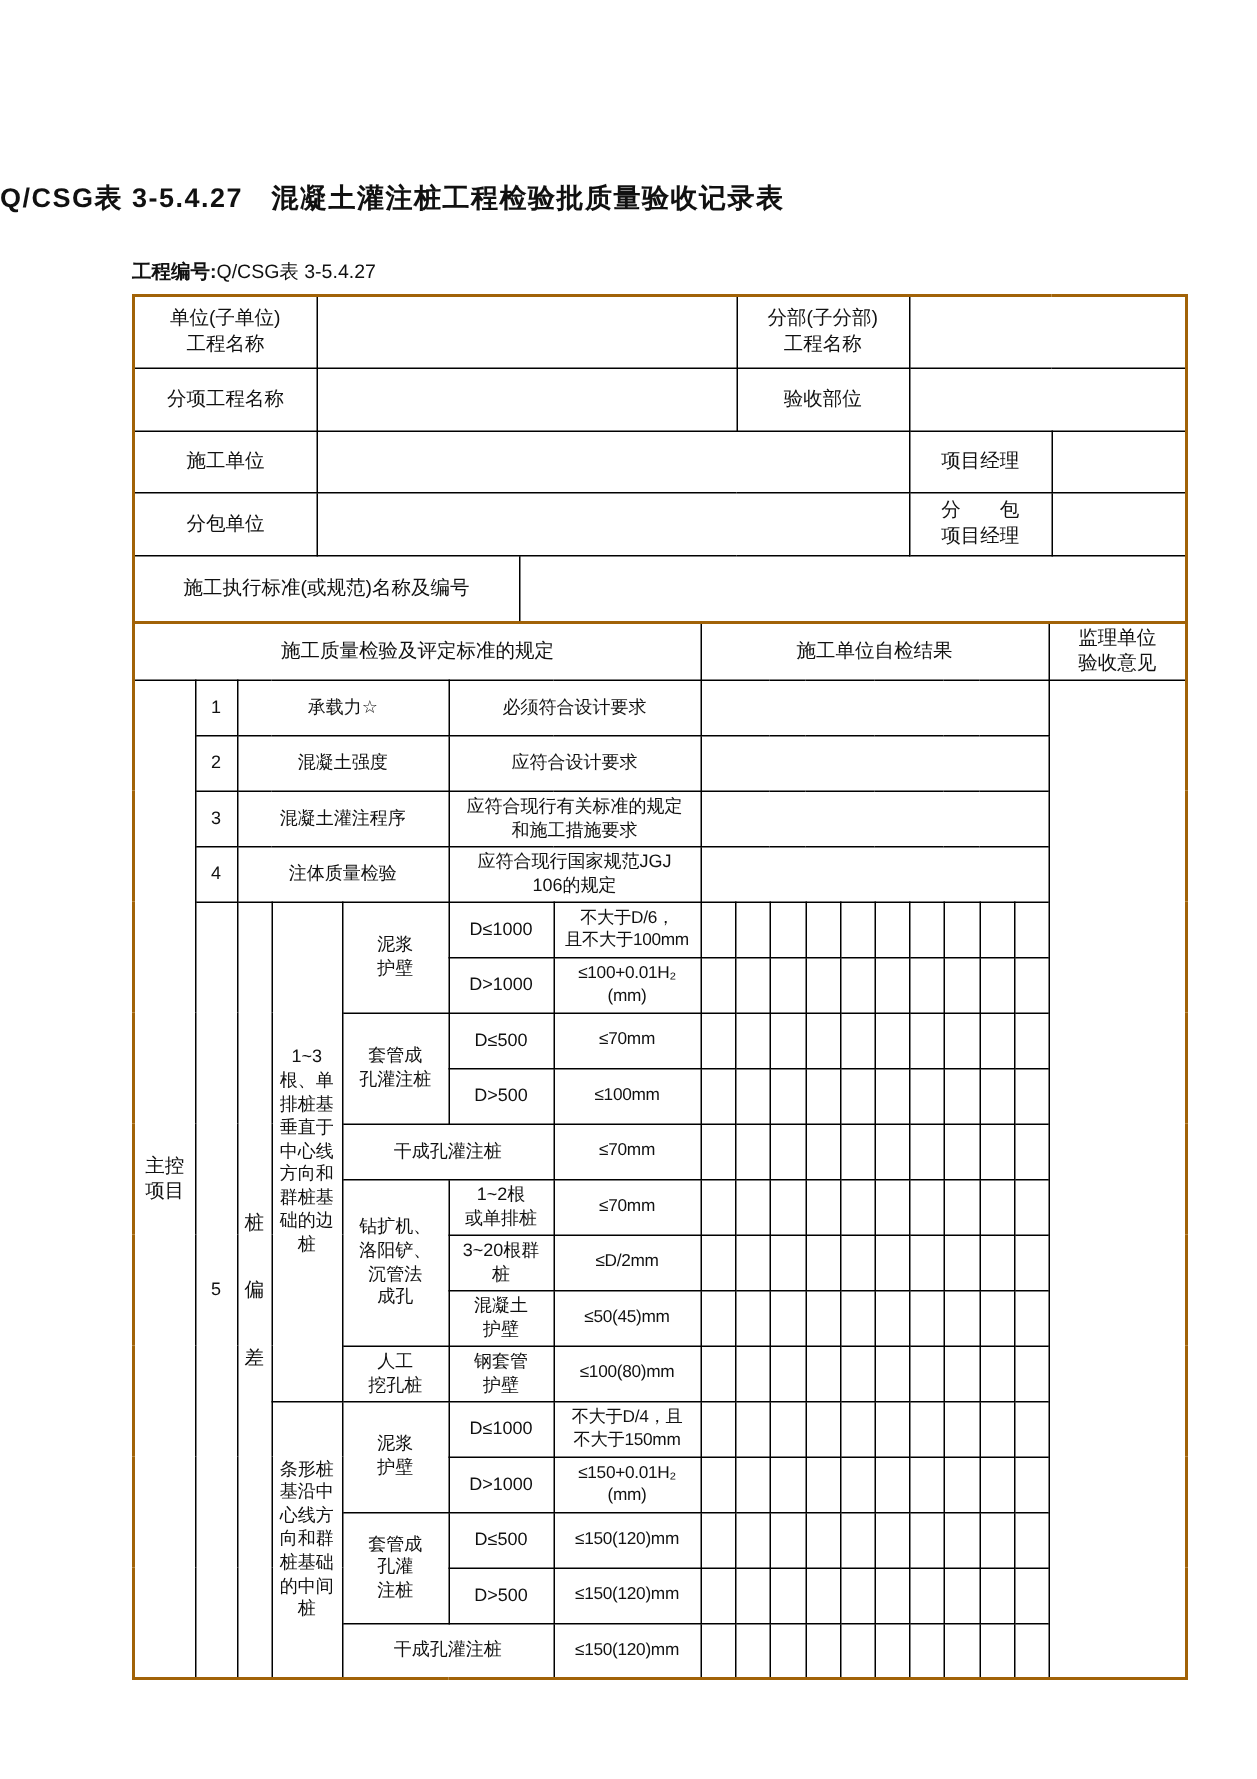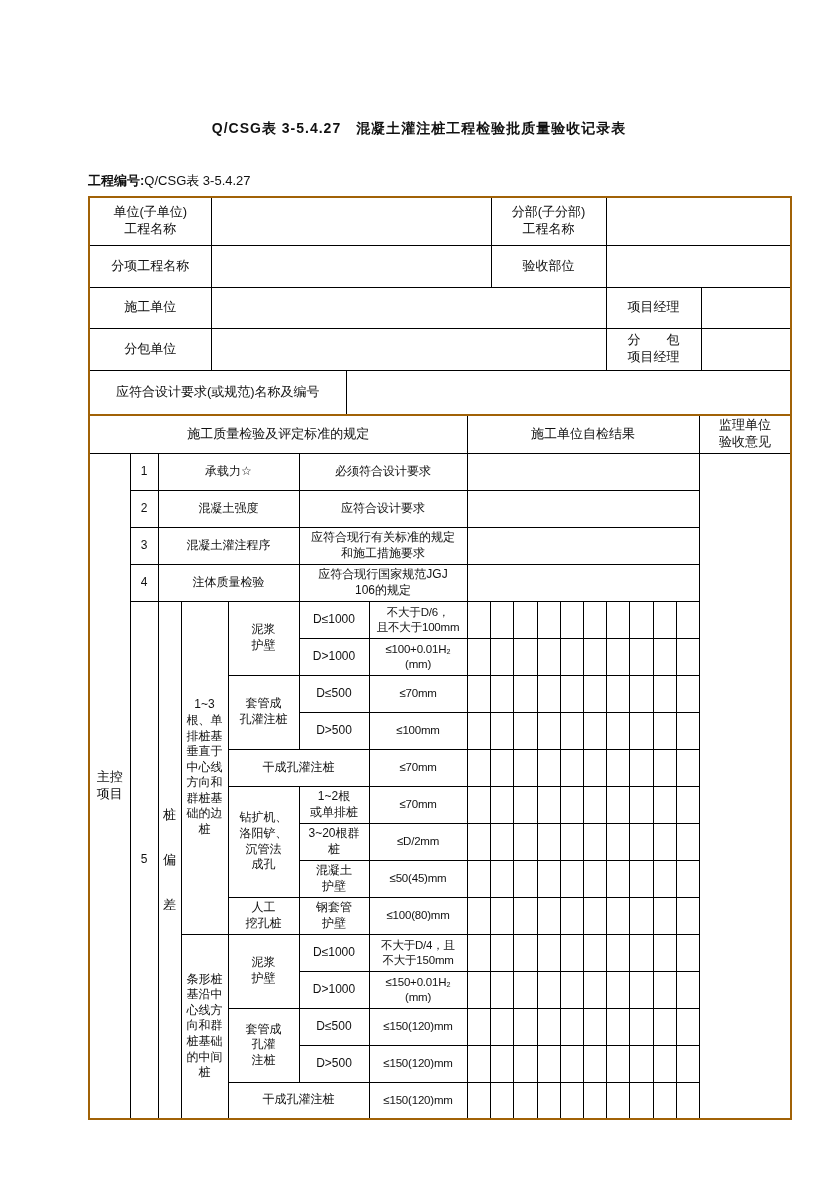--- a/index.html
+++ b/index.html
@@ -3,21 +3,21 @@
 <meta charset="utf-8">
 <style>
   html,body { margin:0; padding:0; }
   body {
     width:838px; height:1186px; position:relative;
     background:#ffffff; color:#111;
     font-family:"Liberation Sans","DejaVu Sans",sans-serif;
   }
   .title {
     position:absolute; top:120px; left:0; width:838px;
-    text-align:center; font-size:14px; font-weight:bold; letter-spacing:1px;
+    font-size:18px; font-weight:bold; letter-spacing:1px;
     white-space:nowrap;
   }
   .meta-row {
     position:absolute; top:172px; left:88px; width:702px;
     display:flex; font-size:13px;
   }
   .meta-row .left { font-weight:600; }
   .tables { position:absolute; left:88px; top:196px; }
   table { border-collapse:collapse; table-layout:fixed; width:702px; }
   table.main { margin-top:-2px; }
@@ -80,21 +80,21 @@
       <td></td>
     </tr>
     <tr class="rd">
       <td class="lbl">分包单位</td>
       <td colspan="3"></td>
       <td class="lbl">分　　包
 项目经理</td>
       <td></td>
     </tr>
     <tr class="re">
-      <td class="lbl" colspan="2">应符合设计要求(或规范)名称及编号</td>
+      <td class="lbl" colspan="2">施工执行标准(或规范)名称及编号</td>
       <td colspan="4"></td>
     </tr>
   </tbody>
     </table>
 
   <table class="main">
     <colgroup>
       <col style="width:41px">
         <col style="width:28px">
         <col style="width:23px">

